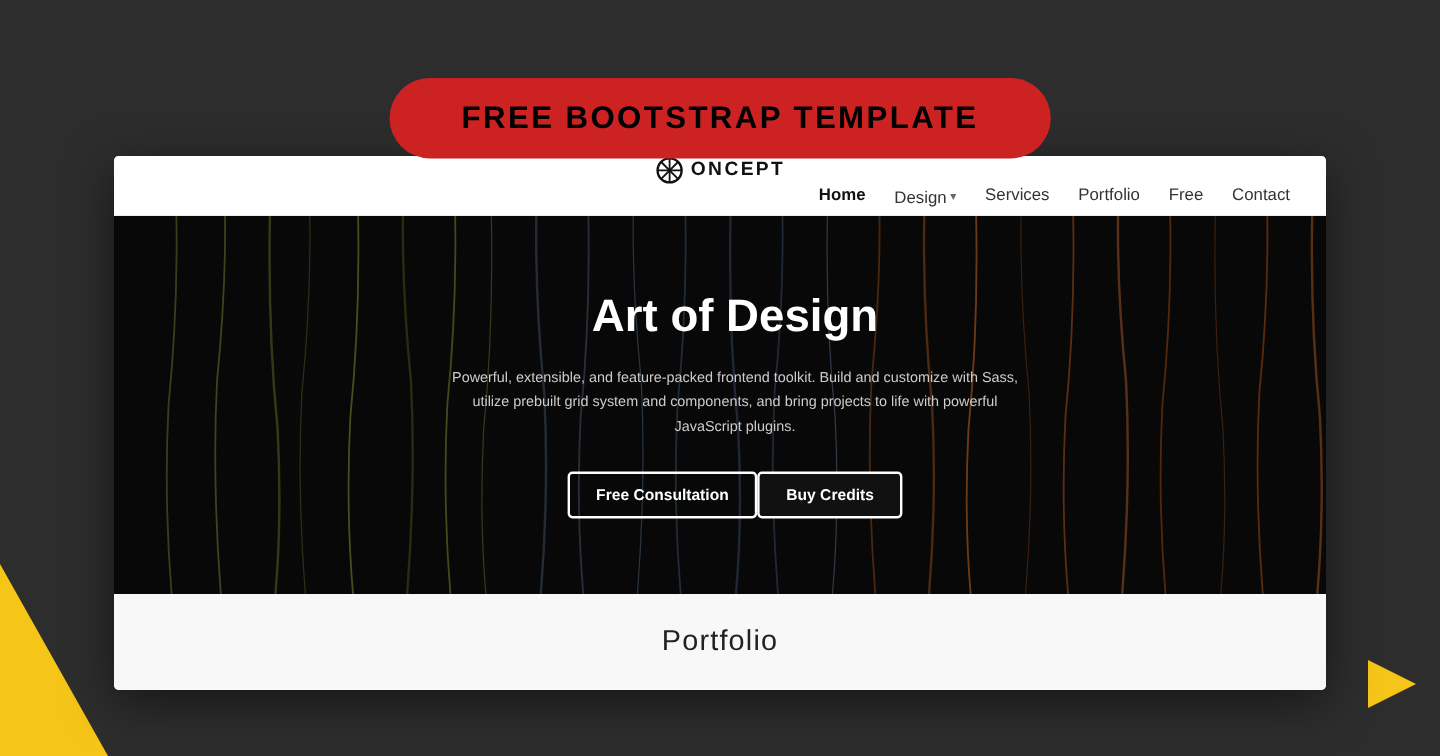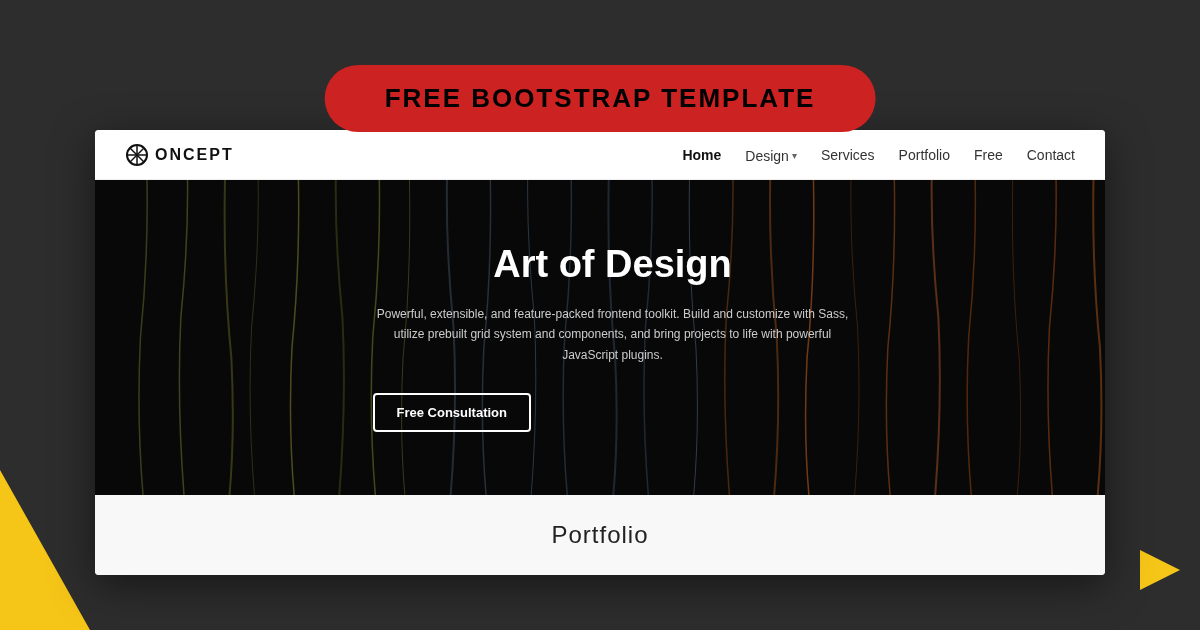--- a/index.html
+++ b/index.html
@@ -74,20 +74,21 @@
     }
 
     
     .navbar {
       background: #fff;
       height: 50px;
       display: flex;
       align-items: center;
       padding: 0 30px;
       border-bottom: 1px solid #eee;
+      flex-direction: column;
     }
 
     .navbar-brand {
       display: flex;
       align-items: center;
       gap: 6px;
       font-weight: 800;
       font-size: 16px;
       letter-spacing: 2px;
       color: #111;
@@ -171,21 +172,21 @@
     .hero-subtitle {
       font-size: 12px;
       line-height: 1.7;
       color: #ccc;
       margin-bottom: 28px;
     }
 
     .hero-buttons {
       display: flex;
       gap: 0;
-      justify-content: flex-start;
+      justify-content: center;
     }
 
     .btn-outline {
       padding: 10px 22px;
       border: 2px solid #fff;
       background: transparent;
       color: #fff;
       font-size: 13px;
       font-weight: 600;
       border-radius: 4px;
@@ -306,20 +307,21 @@
         <path d="M950 0 Q955 90 945 190 Q940 290 952 400" stroke="#6e3510" stroke-width="1.5" fill="none" opacity="0.8"></path>
         <path d="M990 0 Q985 110 995 210 Q1000 310 988 400" stroke="#7a4018" stroke-width="2" fill="none" opacity="0.7"></path>
       </svg>
     </div>
 
     <div class="hero-content">
       <h1 class="hero-title">Art of Design</h1>
       <p class="hero-subtitle">Powerful, extensible, and feature-packed frontend toolkit. Build and customize with Sass, utilize prebuilt grid system and components, and bring projects to life with powerful JavaScript plugins.</p>
       <div class="hero-buttons">
         <button class="btn-outline">Free Consultation</button>
+        <button class="btn-filled">Buy Credits</button>
       </div>
     </div>
   </section>
 
   <div class="portfolio-section">
     <h2 class="portfolio-title">Portfolio</h2>
   </div>
 
 </div>
 

